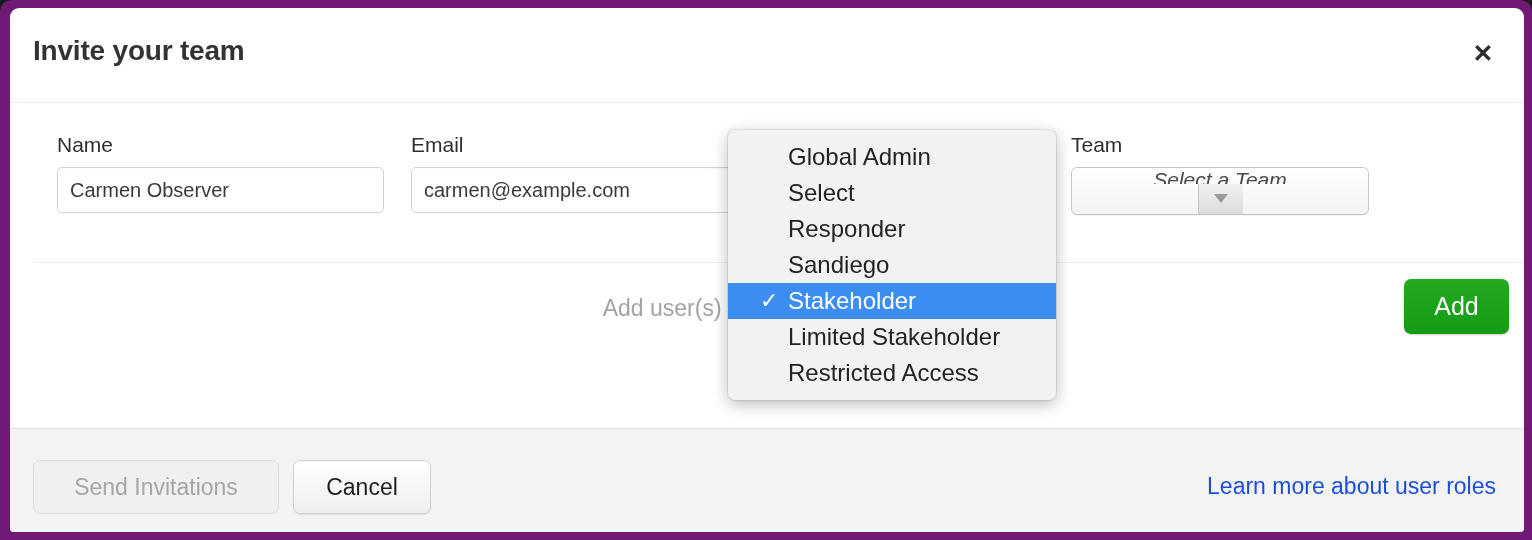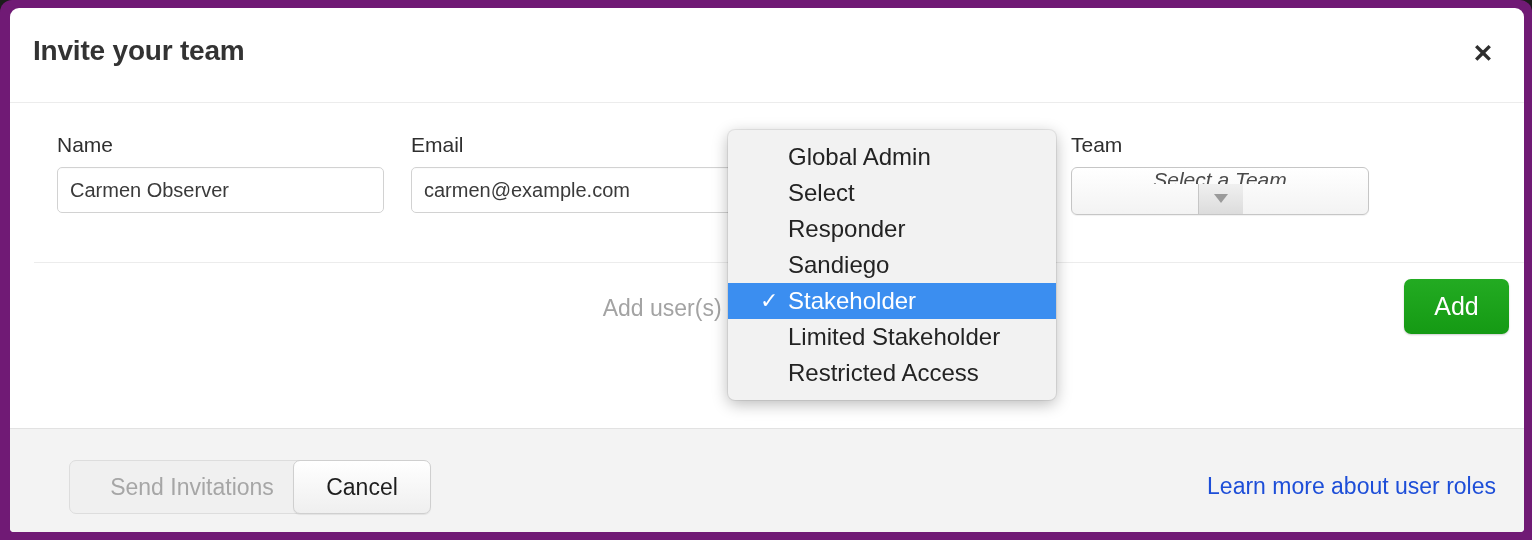--- a/index.html
+++ b/index.html
@@ -205,21 +205,20 @@
     box-sizing: border-box;
     cursor: pointer;
   }
   .btn-send {
     left: 23px;
     width: 246px;
     background: #f0f0f0;
     border: 1px solid #dddddd;
     color: #a6a6a6;
     cursor: default;
-    margin-left: 36px;
   }
   .btn-cancel {
     left: 283px;
     width: 138px;
     background: linear-gradient(#ffffff, #efefef);
     border: 1px solid #cfcfcf;
     color: #1e1e1e;
     box-shadow: 0 1px 1px rgba(0,0,0,0.07);
   }
   .footer-link {

